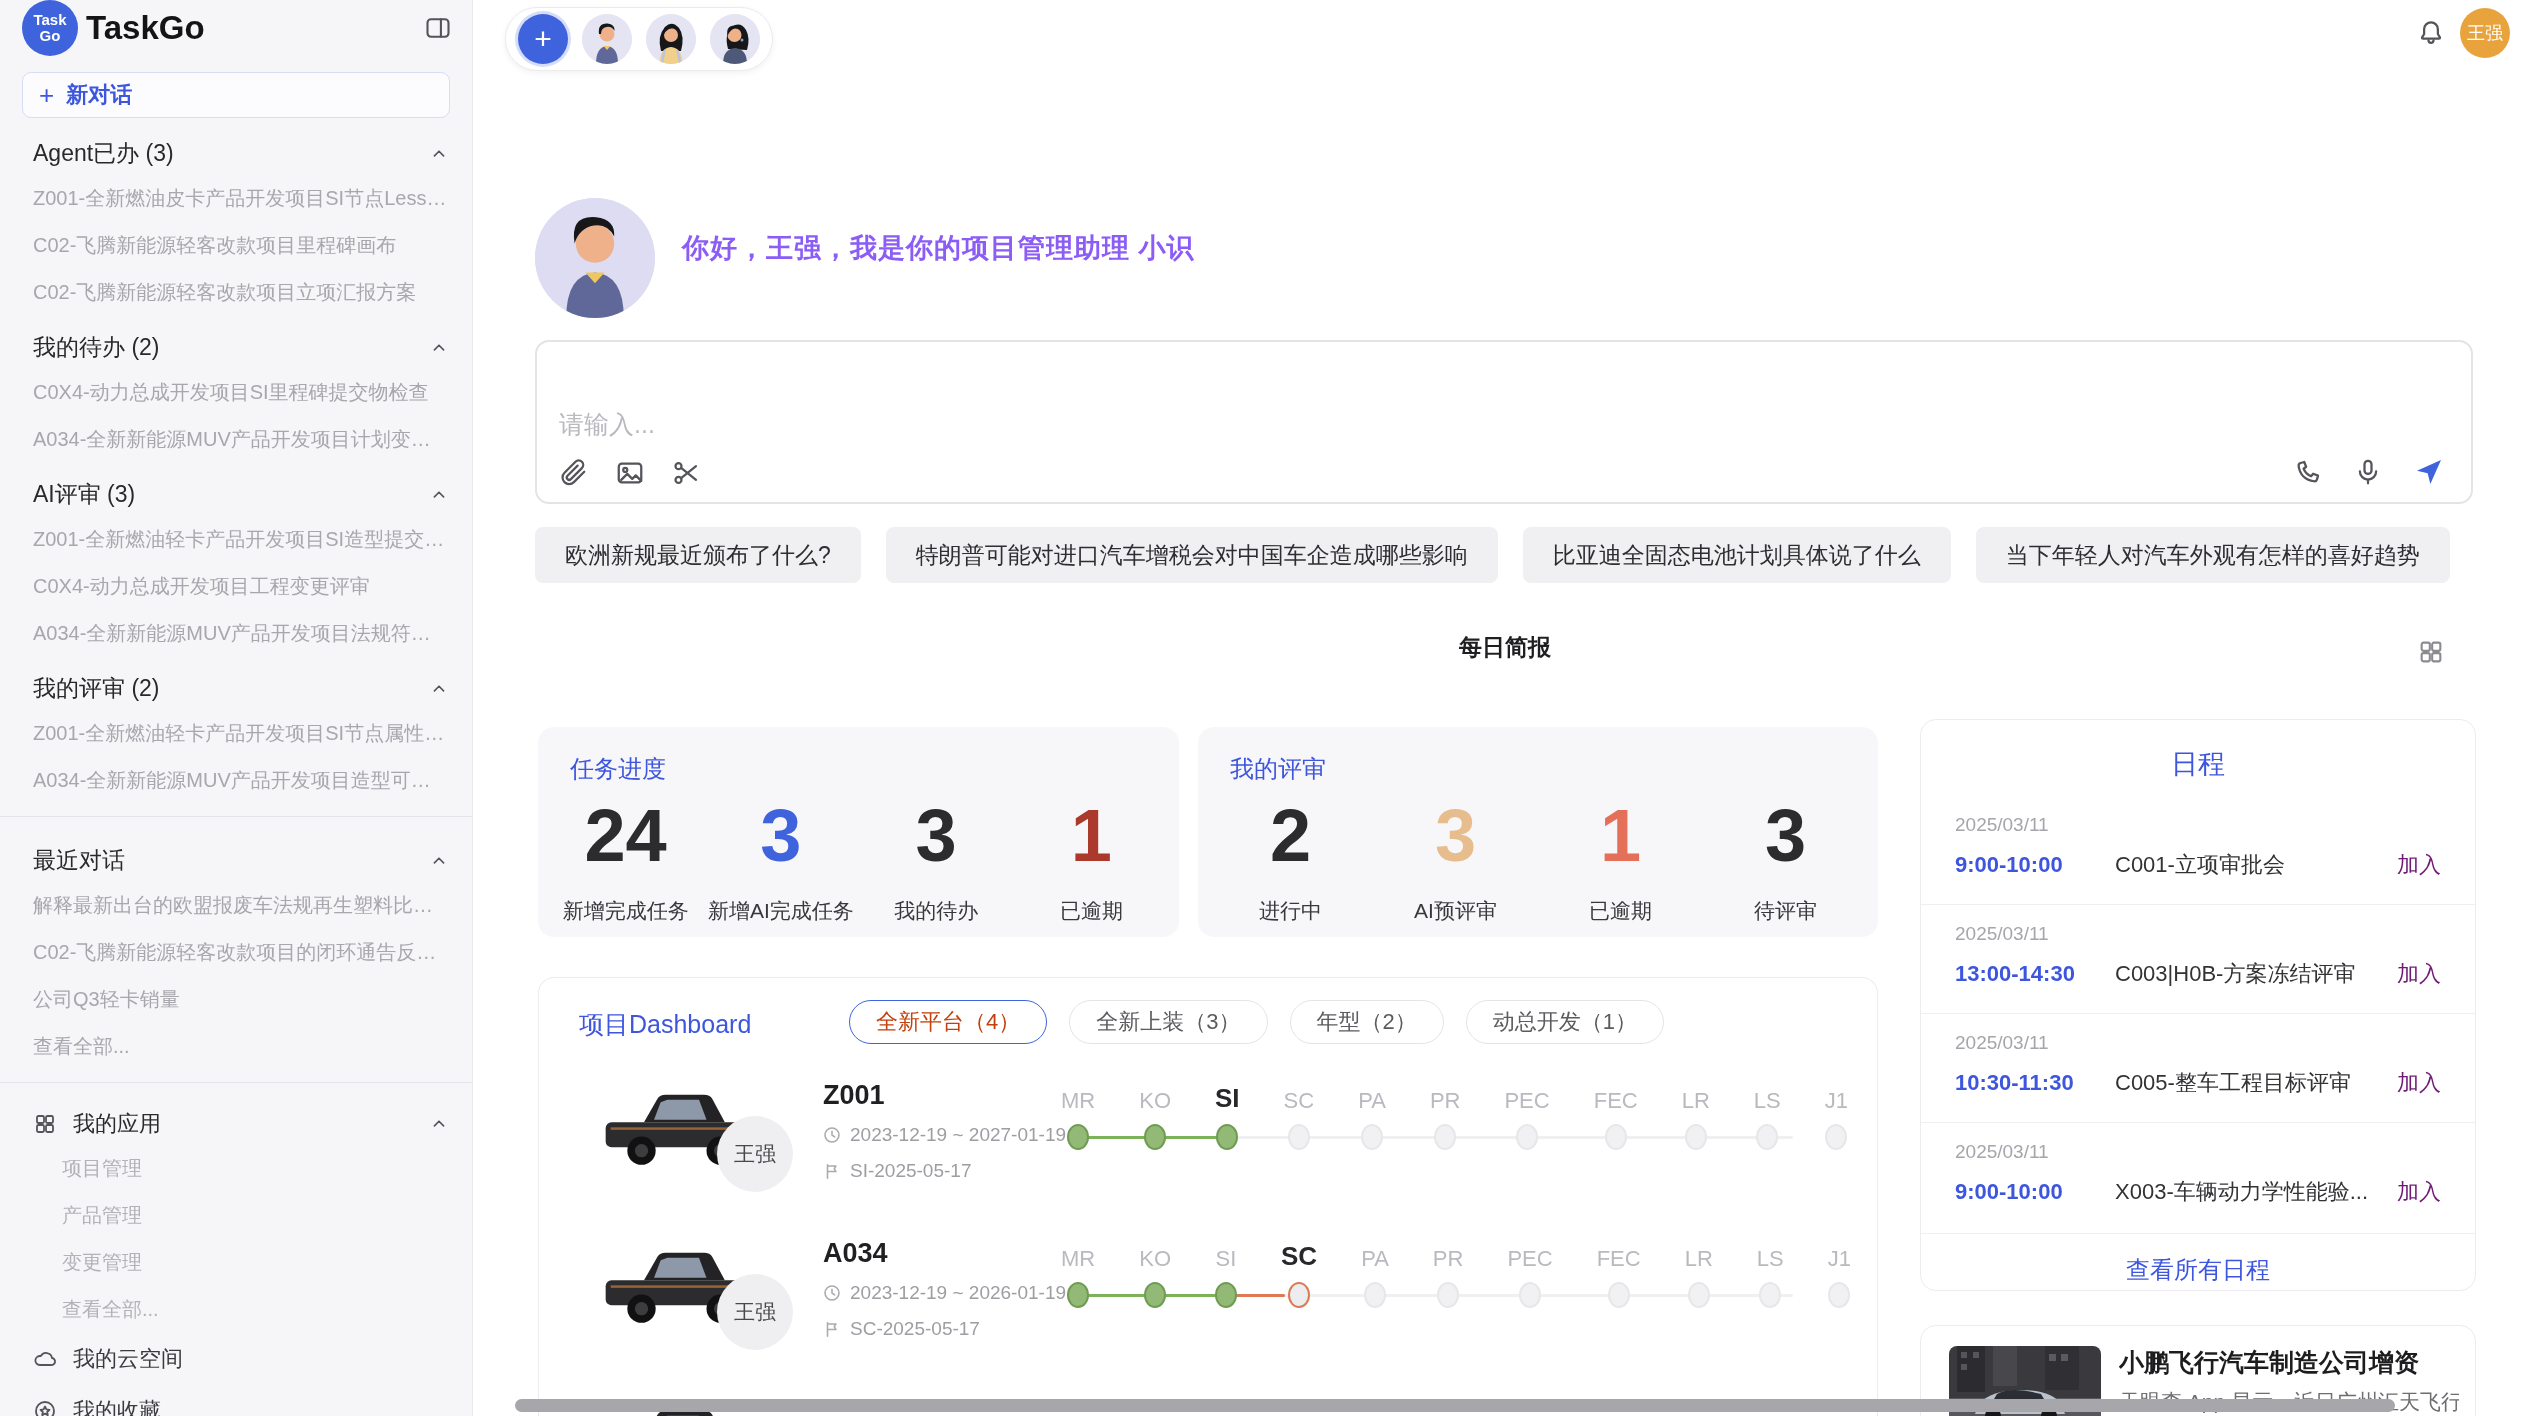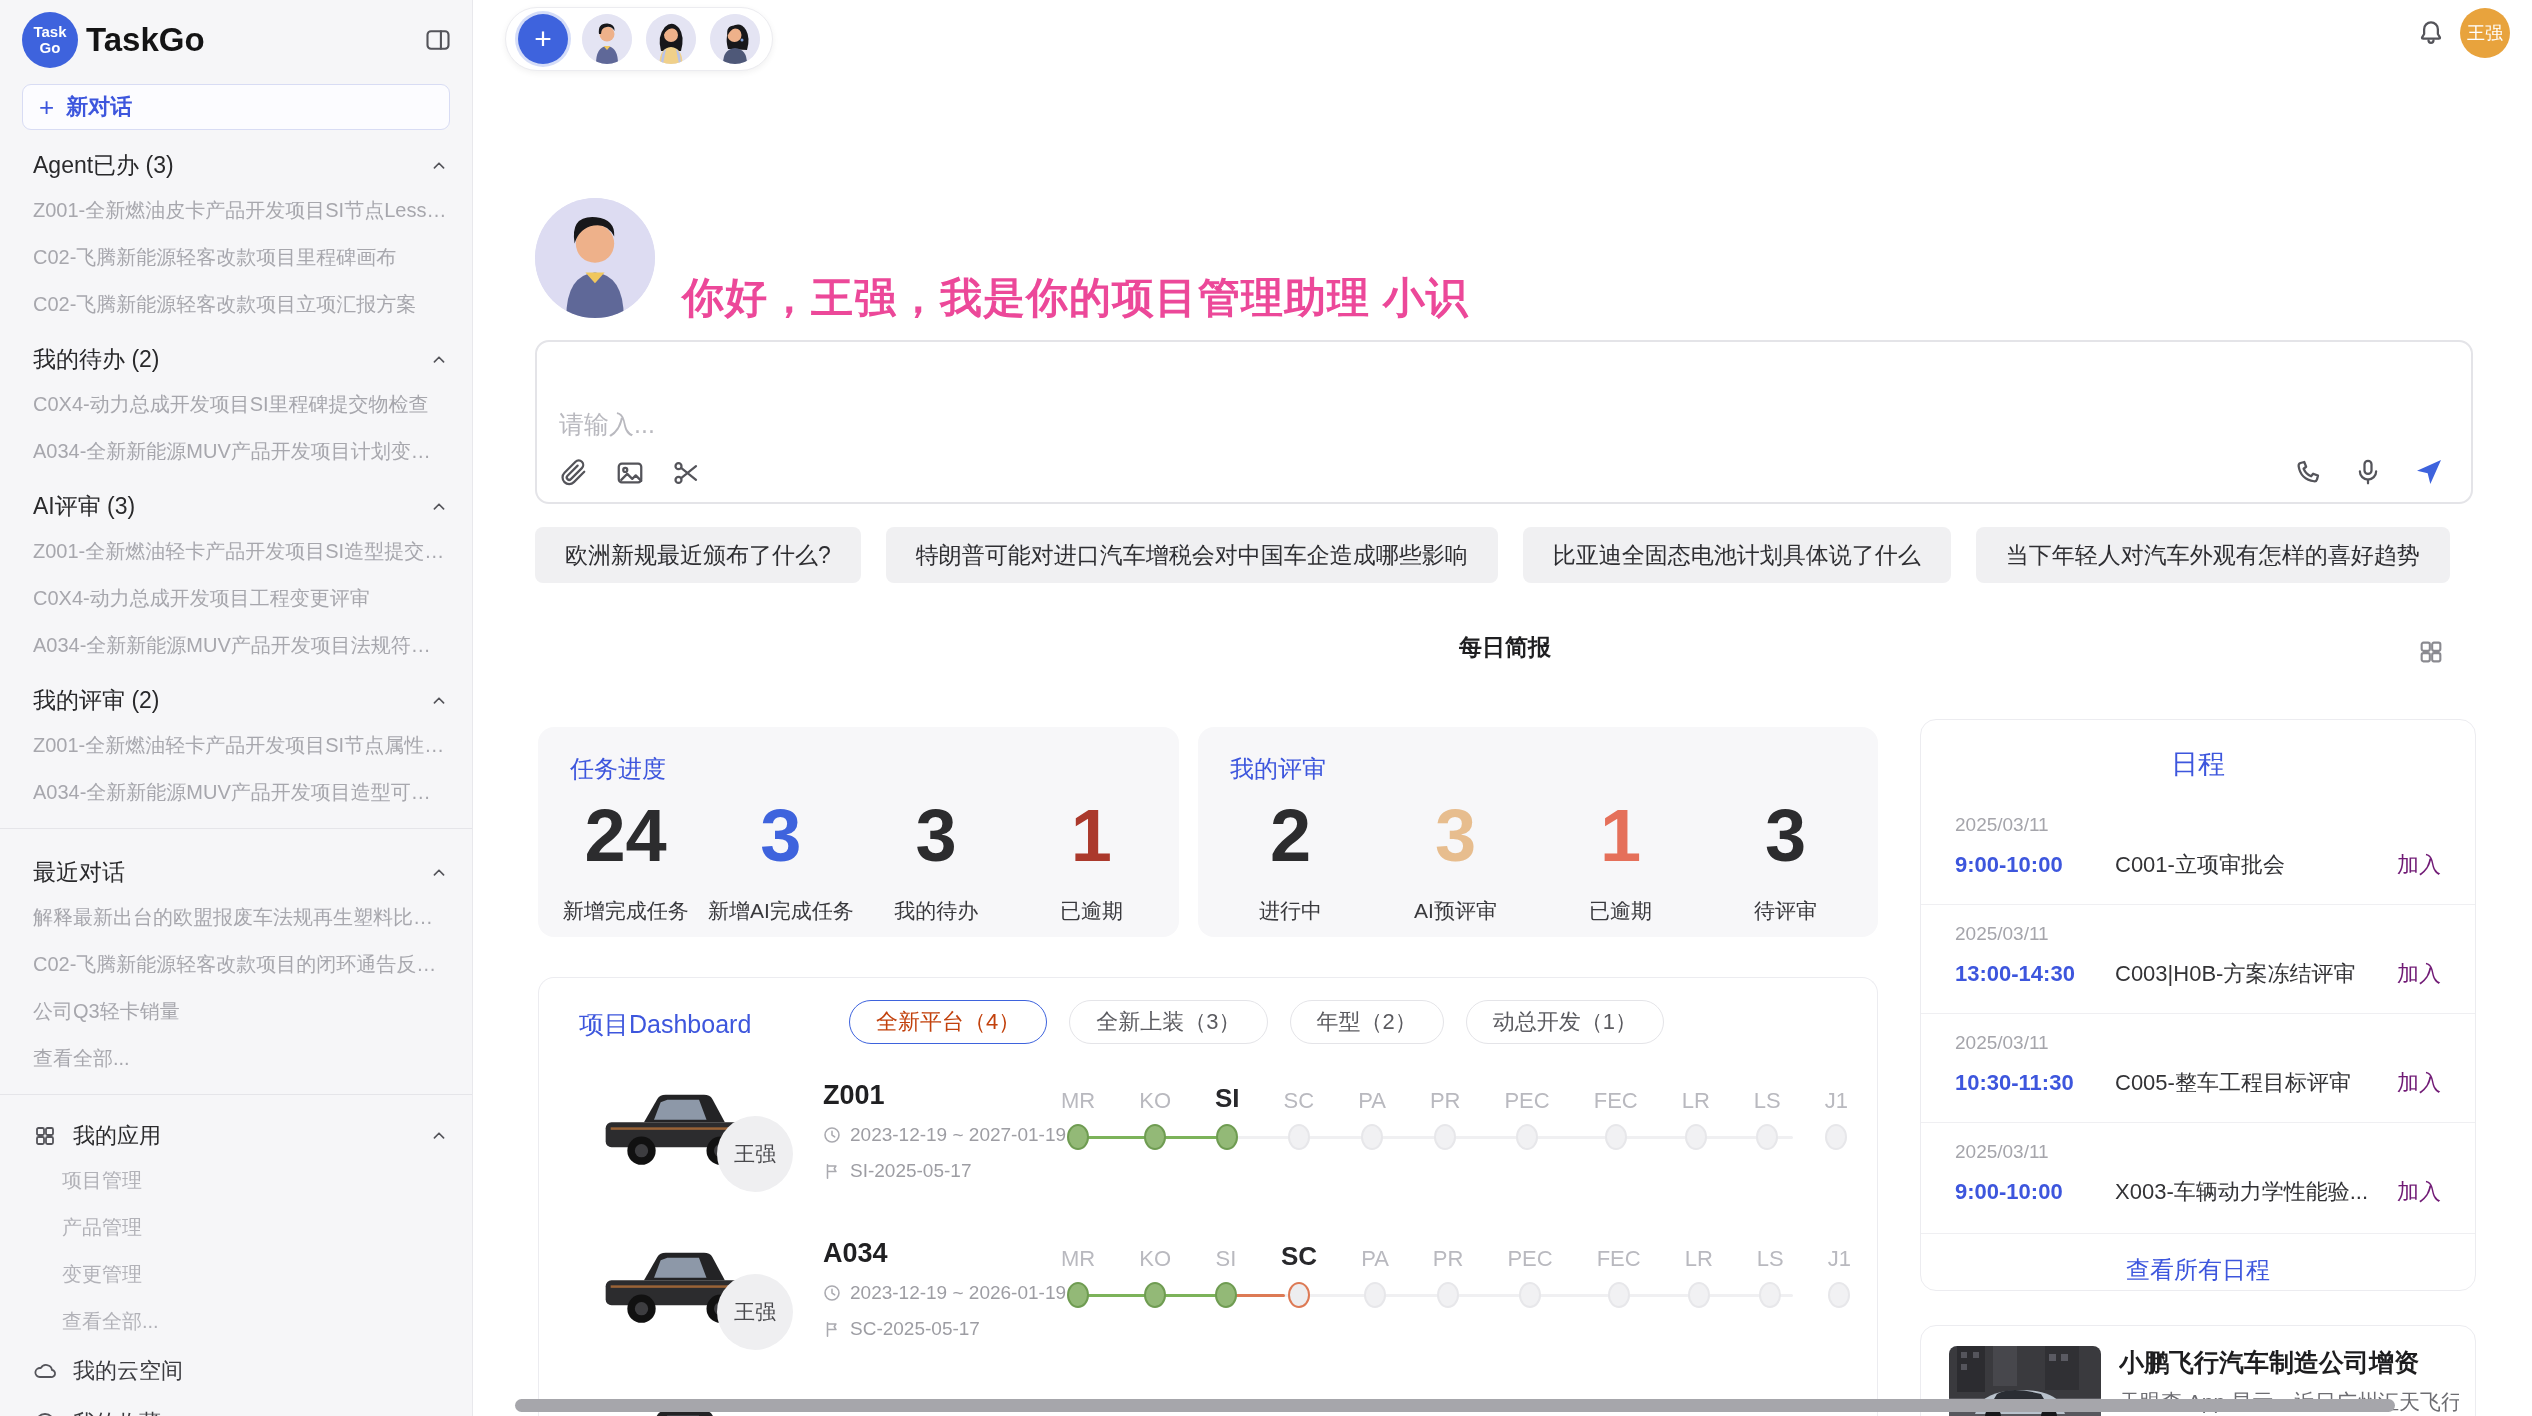--- a/index.html
+++ b/index.html
@@ -5,21 +5,21 @@
   * { margin:0; padding:0; box-sizing:border-box; }
   html,body { width:2532px; height:1416px; overflow:hidden; background:#fff;
     font-family:"Liberation Sans","DejaVu Sans",sans-serif; color:#222; }
   .abs { position:absolute; }
   svg { display:block; }
   .ico { stroke:#54545a; fill:none; stroke-width:1.8; stroke-linecap:round; stroke-linejoin:round; }
 
   
   .sidebar { position:absolute; left:0; top:0; width:473px; height:1416px;
     background:#f6f6f8; border-right:1px solid #e8e8ec; overflow:hidden; }
-  .logo-row { display:flex; align-items:center; padding:12px 20px 0 22px; }
+  .logo-row { display:flex; align-items:center; padding:0 20px 0 22px; }
   .logo-circle { width:56px; height:56px; border-radius:50%; background:#3e63dd; color:#fff;
     display:flex; flex-direction:column; align-items:center; justify-content:center;
     font-size:15px; line-height:16px; font-weight:700; flex:0 0 auto; }
   .logo-title { font-size:33px; font-weight:700; color:#141415; margin-left:8px; }
   .collapse-btn { margin-left:auto; cursor:pointer; }
   .new-chat { margin:16px 22px 4px; height:46px; border:1px solid #d8dcf4; background:#fcfcff;
     border-radius:9px; display:flex; align-items:center; padding:0 16px; gap:12px;
     color:#3d56dd; font-size:22px; font-weight:700; cursor:pointer; }
   .new-chat .plus { font-size:26px; font-weight:400; }
   .sec-header { display:flex; align-items:center; padding:16px 22px 6px 33px; font-size:23px; color:#29292b; }
@@ -44,21 +44,21 @@
     box-shadow:0 0 0 3px rgba(62,99,221,.22); cursor:pointer; }
   .tb-avatar { width:50px; height:50px; border-radius:50%; overflow:hidden; background:#e7e7f4; cursor:pointer; }
   .bell-btn { left:2416px; top:18px; cursor:pointer; }
   .user-avatar { left:2460px; top:8px; width:50px; height:50px; border-radius:50%;
     background:#e8a33d; color:#fff; font-size:18px; display:flex; align-items:center;
     justify-content:center; cursor:pointer; }
 
   
   .greet-avatar { left:535px; top:198px; width:120px; height:120px; border-radius:50%;
     overflow:hidden; background:#dddcf2; }
-  .greeting { left:682px; top:230px; font-size:42px; font-weight:800; color:#ec4899; letter-spacing:1px;margin-top:40px; }
+  .greeting { left:682px; top:230px; font-size:27px; font-weight:800; color:#8b5cf6; letter-spacing:1px; }
   .input-box { left:535px; top:340px; width:1938px; height:164px; border:2px solid #e4e4e8;
     border-radius:14px; background:#fff; }
   .input-ph { position:absolute; left:22px; top:66px; font-size:25px; color:#b9b9bf; }
   .in-left-icons { position:absolute; left:22px; bottom:14px; display:flex; gap:26px; }
   .in-right-icons { position:absolute; right:26px; bottom:14px; display:flex; gap:30px; align-items:center; }
   .in-left-icons > div, .in-right-icons > div { cursor:pointer; }
 
   .chips { left:535px; top:527px; width:1942px; display:flex; gap:25px; }
   .chip { height:56px; background:#f0f0f2; border-radius:8px; display:flex; align-items:center;
     padding:0 30px; font-size:23px; color:#2e2e32; white-space:nowrap; cursor:pointer; flex:0 0 auto; }

